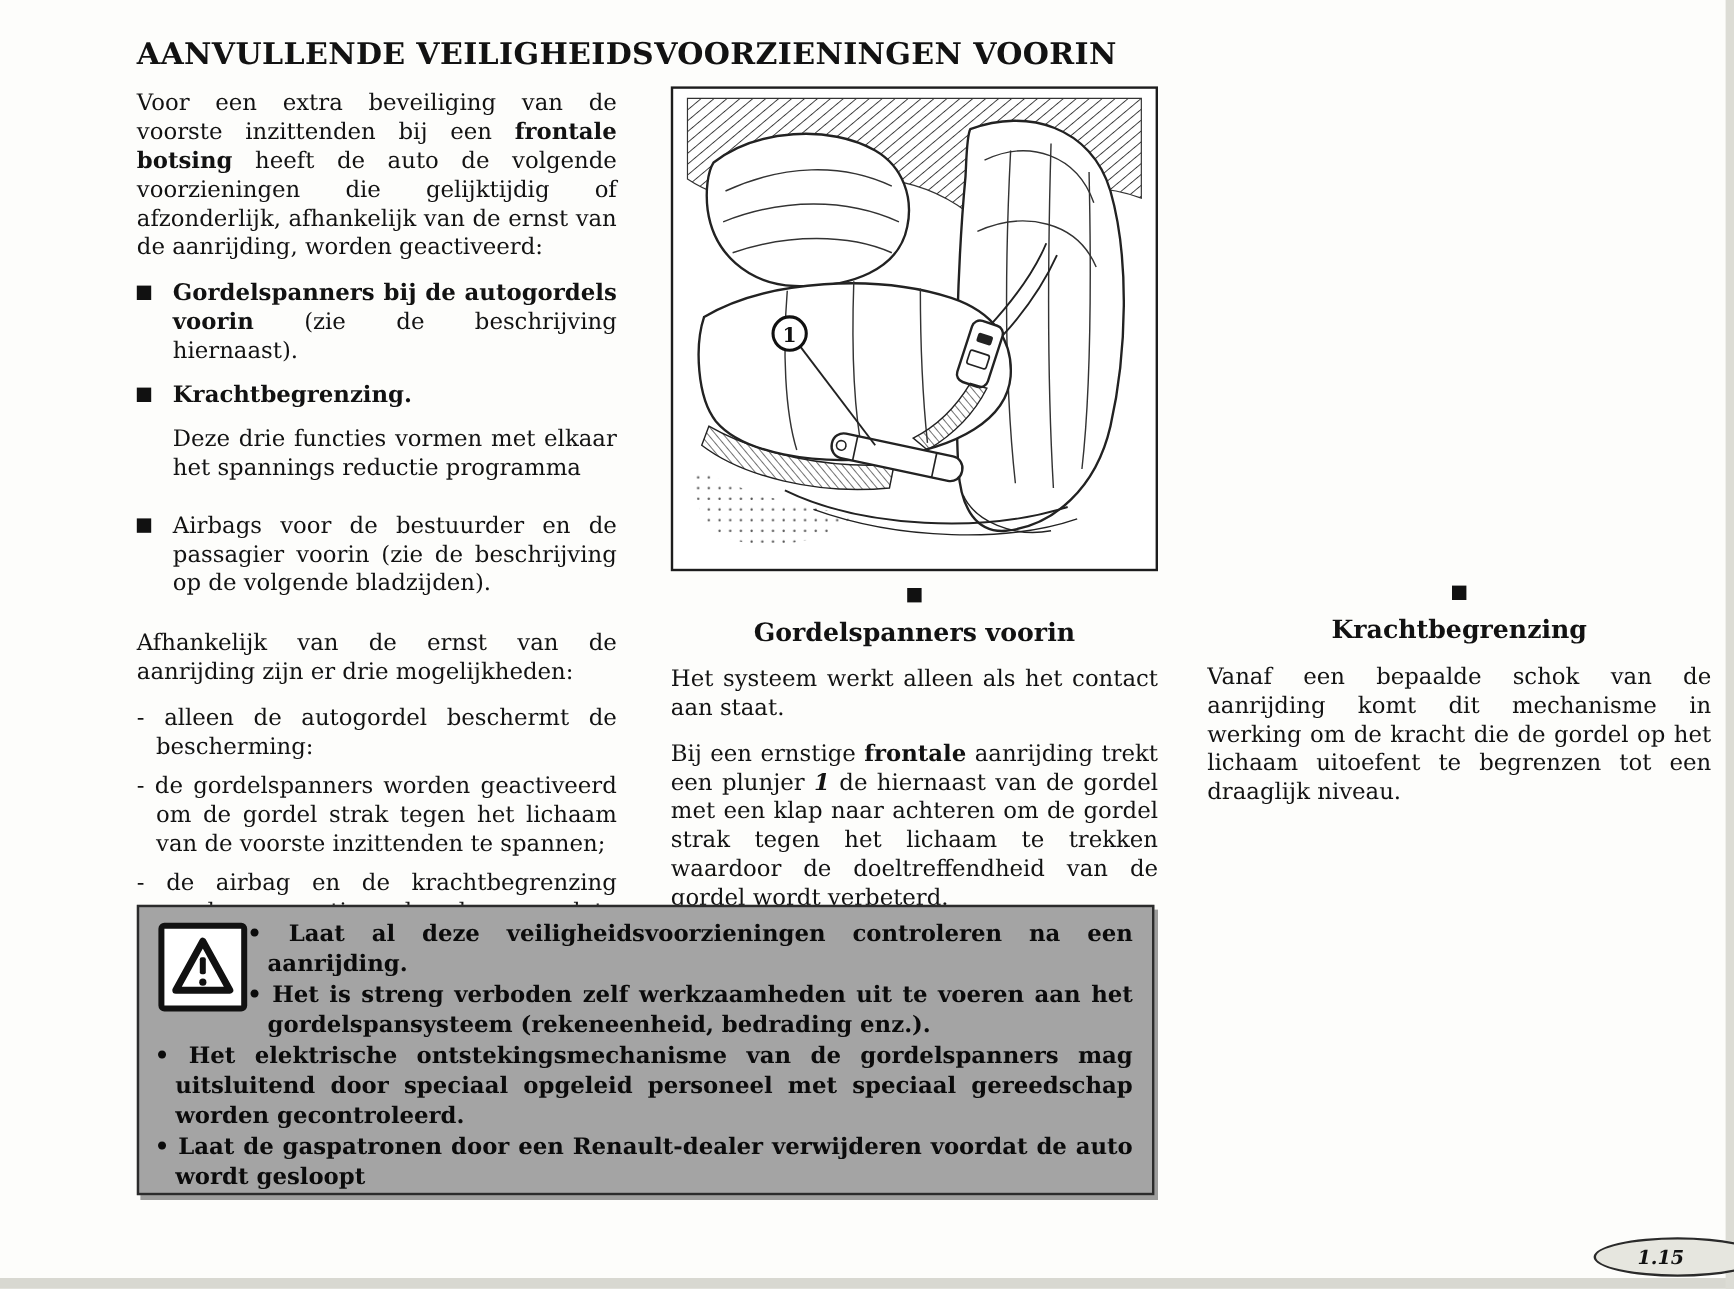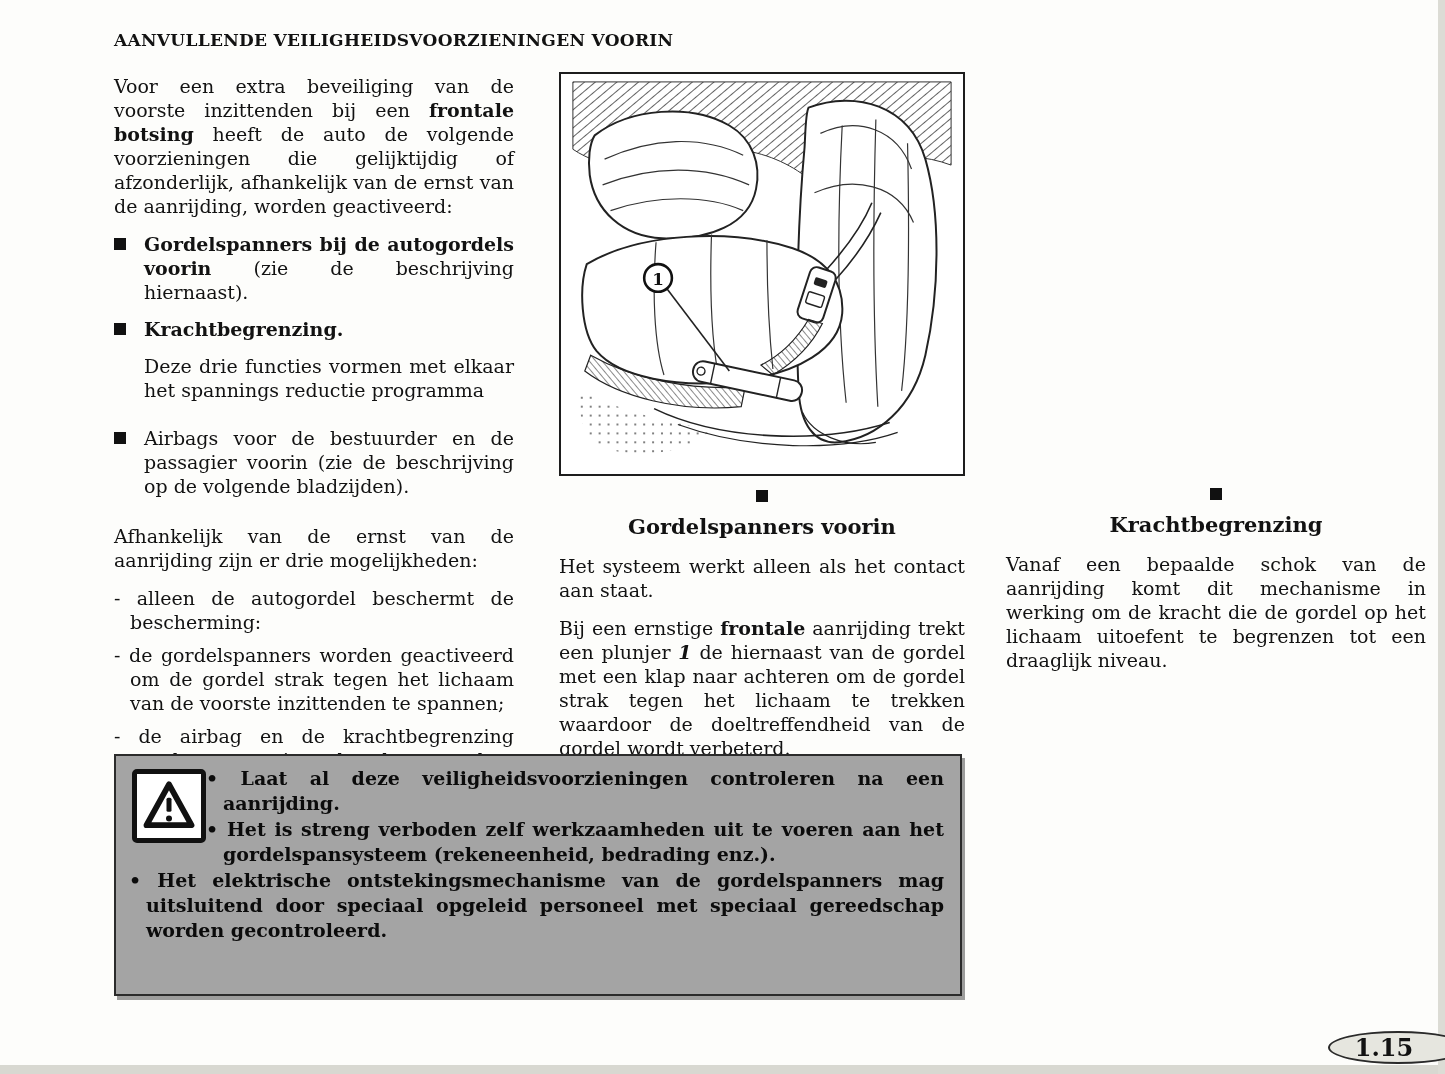--- a/index.html
+++ b/index.html
@@ -10,21 +10,21 @@
     color:#121212;
     overflow:hidden;
   }
   .page {
     position:relative; width:1445px; height:1074px; background:#fdfdfb;
     box-shadow: inset -7px 0 0 #dcdcd5, inset 0 -9px 0 #d8d8d1;
     overflow:hidden;
   }
   .title {
     position:absolute; left:114px; top:30px;
-    font-size:17px; font-weight:bold; letter-spacing:0.3px; white-space:nowrap;
+    font-size:25px; font-weight:bold; letter-spacing:0.3px; white-space:nowrap;
   }
   .col { position:absolute; font-size:19px; line-height:24px; }
   .col-left  { left:114px; top:74px;  width:400px; }
   .col-mid   { left:559px; top:72px;  width:406px; }
   .col-right { left:1006px; top:488px; width:420px; }
   .just { text-align:justify; }
   .para { margin-bottom:14px; }
   .sq-item { position:relative; padding-left:30px; margin-bottom:13px; }
   .sq-mark { position:absolute; left:0; top:6px; width:12px; height:12px; background:#111; }
   .note { padding-left:30px; margin:4px 0 24px 0; }
@@ -53,21 +53,21 @@
     margin:3px 17px 24px 3px;
     display:flex; align-items:center; justify-content:center;
   }
   .w-item { padding-left:17px; text-indent:-17px; margin-bottom:1px; text-align:justify;font-weight:bold; }
   .w-item::before { content:"\2022\00a0"; font-weight:bold; }
   .page-badge {
     position:absolute; left:1328px; top:1031px; width:140px; height:33px;
     background:#e6e6df; border:2px solid #2a2a2a; border-radius:50%;
     display:flex; align-items:center; justify-content:center;
   }
-  .page-badge span { font-size:24px; font-weight:bold; padding-right:28px; }
+  .page-badge span { font-size:16px; font-weight:bold; font-style:italic; padding-right:28px; }
 </style>
 </head>
 <body>
 
 <div class="page">
 
   <h1 class="title">AANVULLENDE VEILIGHEIDSVOORZIENINGEN VOORIN</h1>
 
   <div class="col col-left">
     <p class="para just"><span>Voor een extra beveiliging van de voorste inzittenden bij een </span><span style="font-weight: bold;">frontale botsing</span><span> heeft de auto de volgende voorzieningen die gelijktijdig of afzonderlijk, afhankelijk van de ernst van de aanrijding, worden geactiveerd:</span></p>
@@ -191,19 +191,20 @@
     <div class="warn-icon">
       <svg viewBox="0 0 72 72" width="60" height="60">
         <path d="M36 10 L63 59 H9 Z" fill="none" stroke="#111" stroke-width="7" stroke-linejoin="round"></path>
         <rect x="33" y="26" width="6" height="17" rx="2" fill="#111"></rect>
         <circle cx="36" cy="51" r="3.6" fill="#111"></circle>
       </svg>
     </div>
     <p class="w-item"><span>Laat al deze veiligheidsvoorzieningen controleren na een aanrijding.</span></p>
     <p class="w-item"><span>Het is streng verboden zelf werkzaamheden uit te voeren aan het gordelspansysteem (rekeneenheid, bedrading enz.).</span></p>
     <p class="w-item"><span>Het elektrische ontstekingsmechanisme van de gordelspanners mag uitsluitend door speciaal opgeleid personeel met speciaal gereedschap worden gecontroleerd.</span></p>
+    <p class="w-item"><span>Laat de gaspatronen door een Renault-dealer verwijderen voordat de auto wordt gesloopt</span></p>
   </div>
 
   <div class="page-badge">
     <span>1.15</span>
   </div>
 
 </div>
 
 </body></html>

